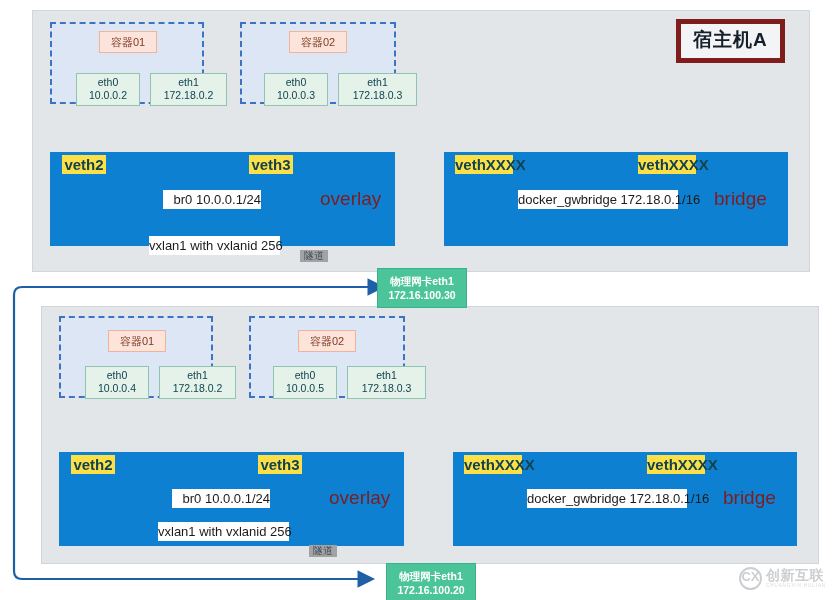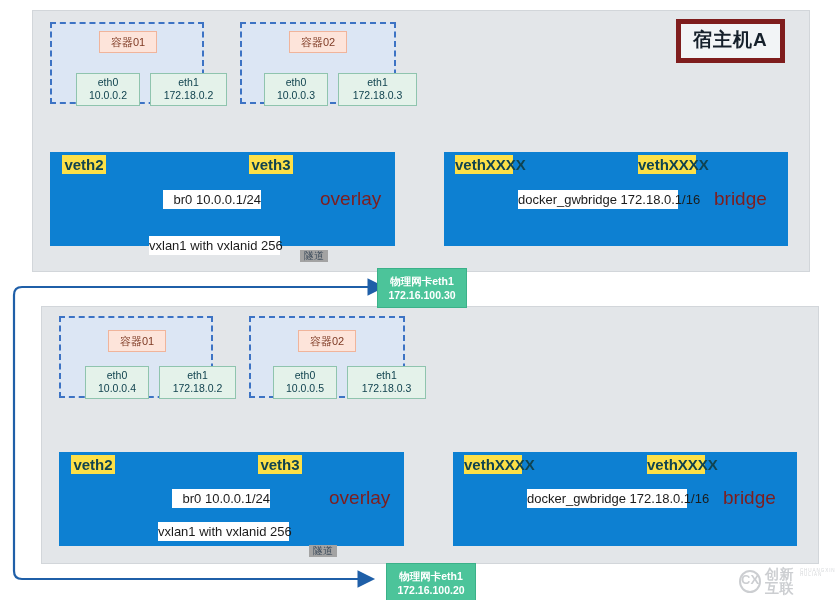--- a/index.html
+++ b/index.html
@@ -154,21 +154,21 @@
   .wm-ring {
     width: 19px; height: 19px;
     border: 2px solid #b9bcc0;
     border-radius: 50%;
     color: #b9bcc0;
     font-size: 13px;
     font-weight: 700;
     text-align: center;
     line-height: 16px;
   }
-  .wm-text { display: flex; line-height: 1; }
+  .wm-text { display: flex; flex-direction: column; line-height: 1; }
   .wm-cn { color: #b9bcc0; font-size: 14px; font-weight: 700; letter-spacing: 0.5px; }
   .wm-en { color: #c7cacd; font-size: 4.6px; letter-spacing: 0.9px; margin-top: 1.5px; }
 </style>
 </head>
 <body>
 
 <div id="stage">
 
   <svg id="wires" viewBox="0 0 836 600">
     <defs>

